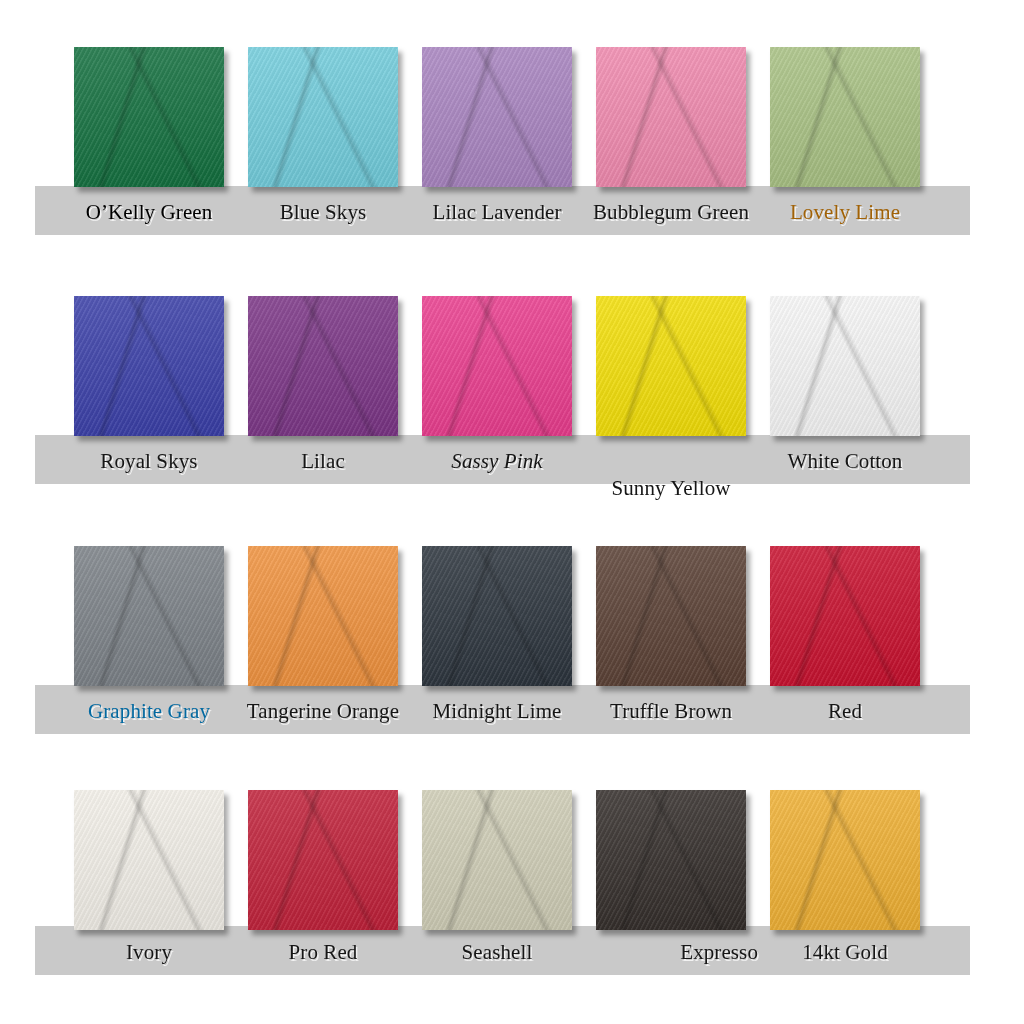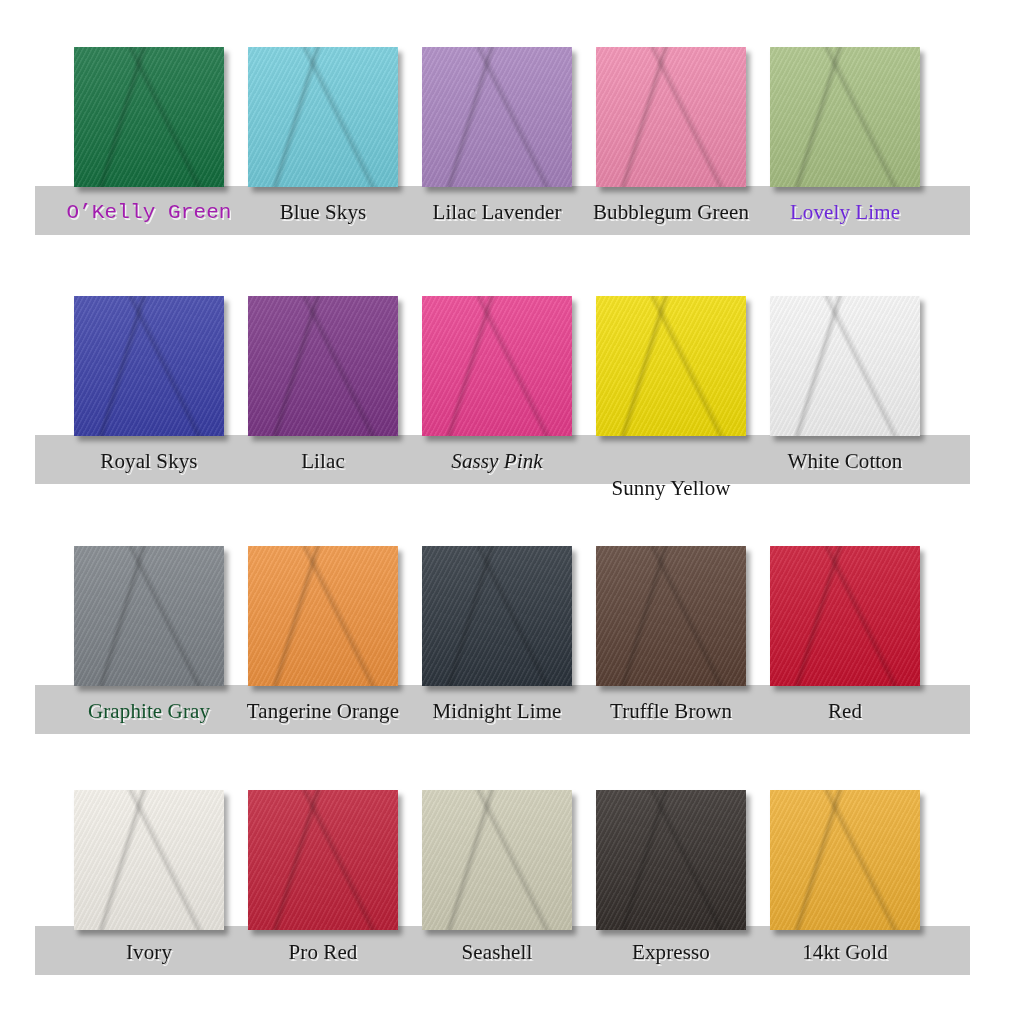--- a/index.html
+++ b/index.html
@@ -145,25 +145,25 @@
           <div class="tile" style="background-color: rgb(240, 137, 174);"></div>
         </div>
       </div>
       <div class="cell">
         <div class="tile-wrap">
           <div class="tile" style="background-color: rgb(168, 193, 131);"></div>
         </div>
       </div>
     </div>
     <div class="caption-row" style="top:155px;padding-left:62px;">
-      <span class="caption" style="color: #a21caf; font-family: Liberation Mono, monospace;">O’Kelly Green</span>
+      <span class="caption" style="color: #000000;">O’Kelly Green</span>
       <span class="caption" style="color: rgb(22, 22, 22);">Blue Skys</span>
       <span class="caption" style="color: rgb(22, 22, 22);">Lilac Lavender</span>
       <span class="caption" style="color: rgb(22, 22, 22);">Bubblegum Green</span>
-      <span class="caption" style="color: #6d28d9;">Lovely Lime</span>
+      <span class="caption" style="color: #a16207;">Lovely Lime</span>
     </div>
   </div>
 
   <div class="swatch-row" style="top:296px;">
     <div class="shelf" style="top: 139px; height: 49px; background: rgb(201, 201, 201);"></div>
     <div class="cells" style="padding-left:62px;">
       <div class="cell">
         <div class="tile-wrap">
           <div class="tile" style="background-color: rgb(58, 63, 168);"></div>
         </div>
@@ -221,21 +221,21 @@
           <div class="tile" style="background-color: rgb(90, 64, 52);"></div>
         </div>
       </div>
       <div class="cell">
         <div class="tile-wrap">
           <div class="tile" style="background-color: rgb(200, 16, 46);"></div>
         </div>
       </div>
     </div>
     <div class="caption-row" style="top:155px;padding-left:62px;">
-      <span class="caption" style="color: #14532d;">Graphite Gray</span>
+      <span class="caption" style="color: #0369a1;">Graphite Gray</span>
       <span class="caption" style="color: rgb(22, 22, 22);">Tangerine Orange</span>
       <span class="caption" style="color: rgb(22, 22, 22);">Midnight Lime</span>
       <span class="caption" style="color: rgb(22, 22, 22);">Truffle Brown</span>
       <span class="caption" style="color: rgb(22, 22, 22);">Red</span>
     </div>
   </div>
 
   <div class="swatch-row" style="top:790px;">
     <div class="shelf" style="top: 136px; height: 49px; background: rgb(201, 201, 201);"></div>
     <div class="cells" style="padding-left:62px;">
@@ -262,18 +262,18 @@
       <div class="cell">
         <div class="tile-wrap">
           <div class="tile" style="background-color: rgb(239, 176, 51);"></div>
         </div>
       </div>
     </div>
     <div class="caption-row" style="top:152px;padding-left:62px;">
       <span class="caption" style="color: rgb(22, 22, 22);">Ivory</span>
       <span class="caption" style="color: rgb(22, 22, 22);">Pro Red</span>
       <span class="caption" style="color: rgb(22, 22, 22);">Seashell</span>
-      <span class="caption" style="color: rgb(22, 22, 22);">Expresso</span>
+      <span class="caption" style="color: rgb(22, 22, 22); text-align: right;">Expresso</span>
       <span class="caption" style="color: rgb(22, 22, 22);">14kt Gold</span>
     </div>
   </div>
 
 </div>
 
 </body></html>

